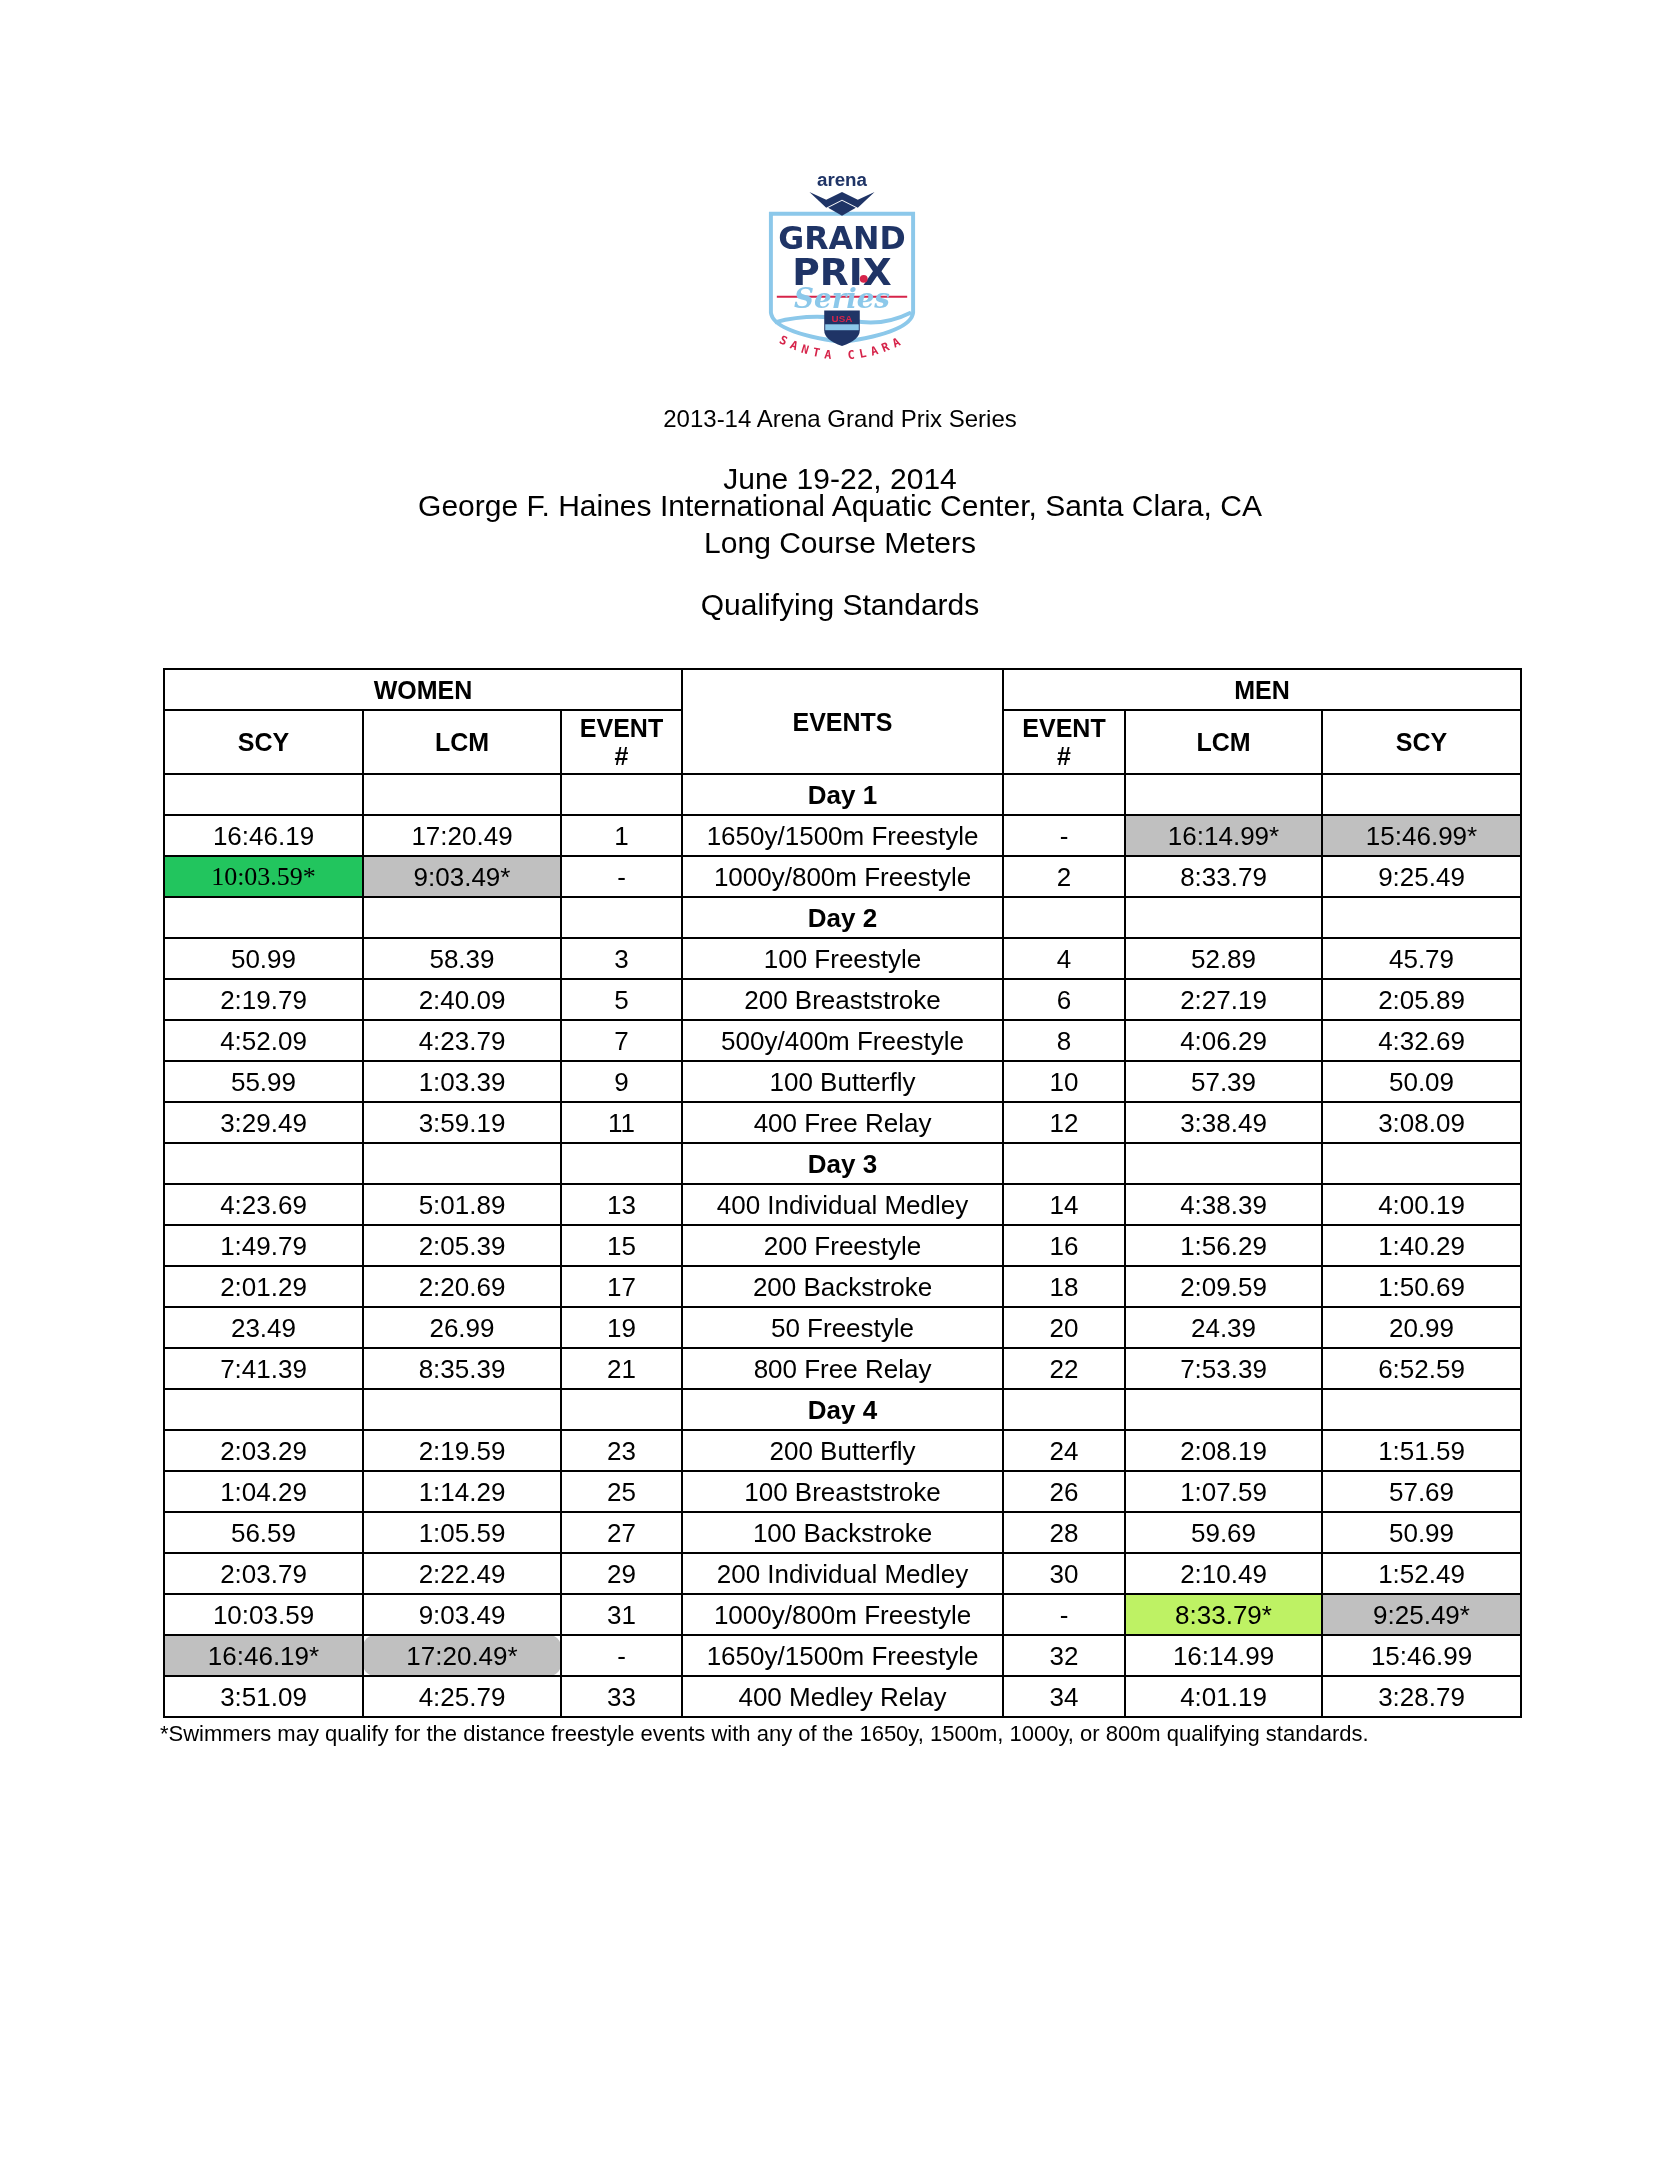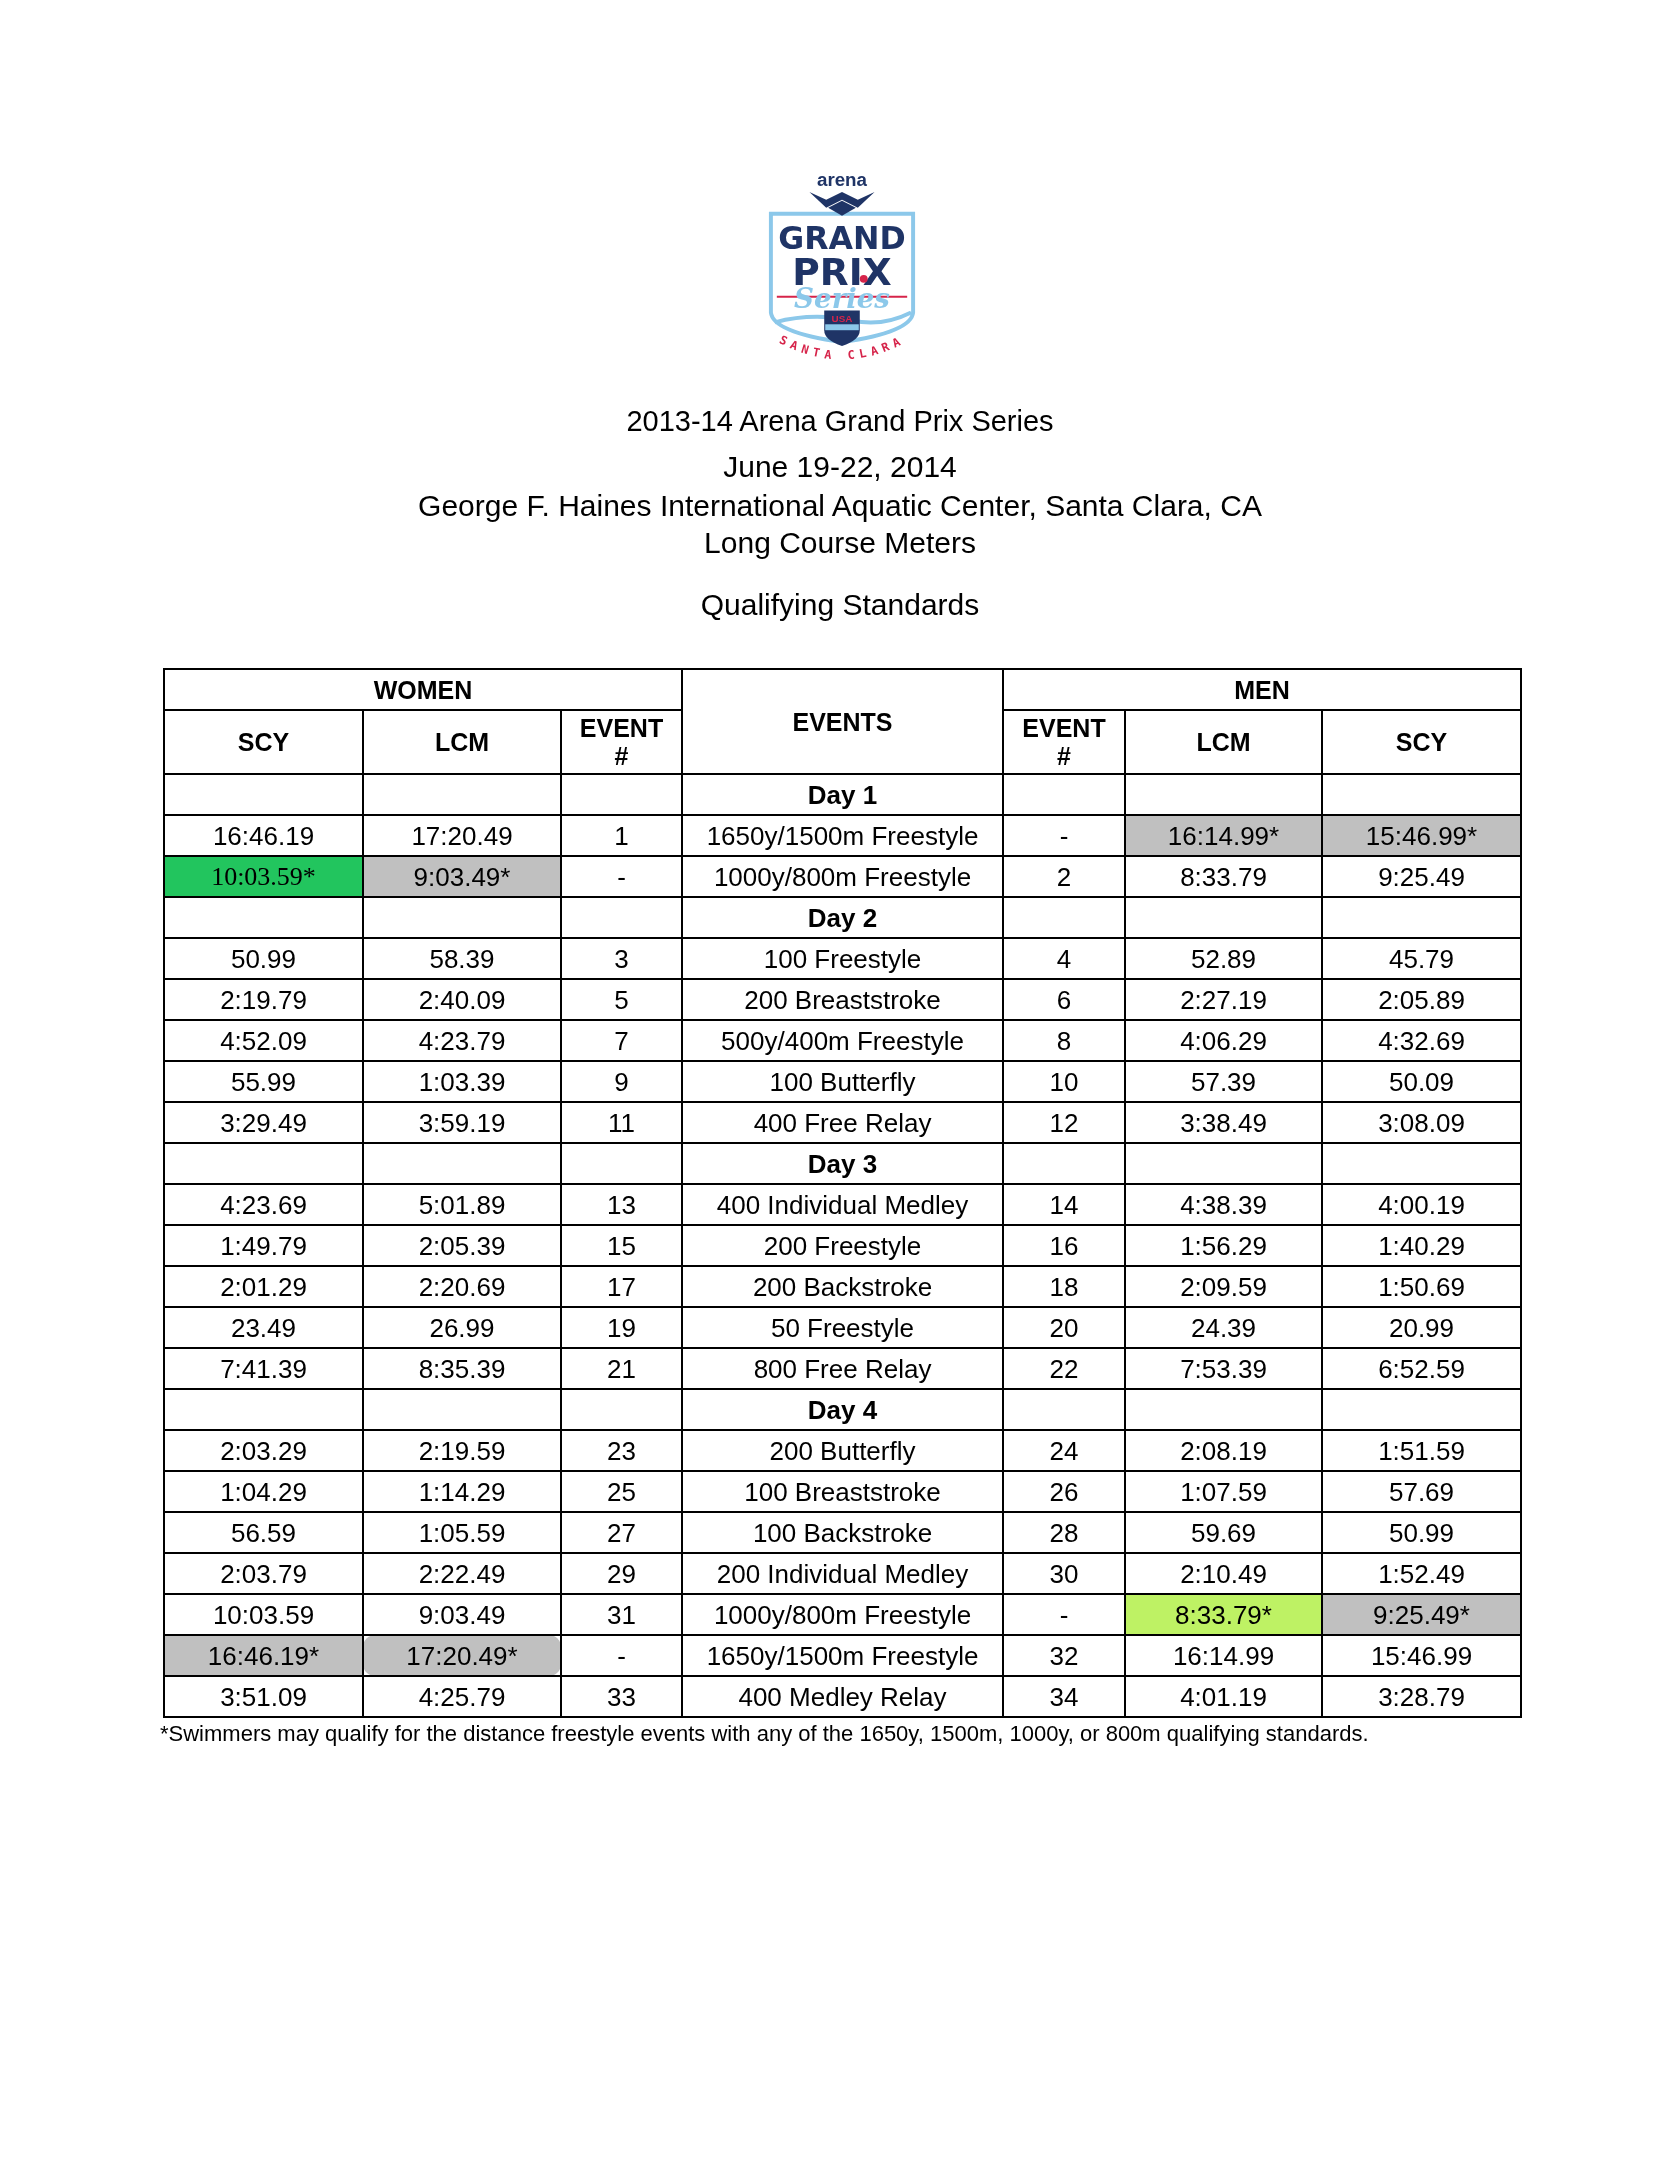--- a/index.html
+++ b/index.html
@@ -1,20 +1,20 @@
 <!DOCTYPE html>
 <html><head>
 <meta charset="utf-8">
 <style>
   html, body { margin:0; padding:0; background:#ffffff; }
   body { width:1680px; height:2174px; position:relative; font-family:"Liberation Sans", sans-serif; color:#000; overflow:hidden; }
   .logo { position:absolute; left:763px; top:164px; width:158px; height:208px; }
   .center-line { position:absolute; left:0; width:1680px; text-align:center; white-space:nowrap; }
-  .t-title { top:405px; font-size:29px; }
-  .t-date { top:450px; font-size:30px; }
+  .t-title { top:405px; font-size:24px; }
+  .t-date { top:462px; font-size:30px; }
   .t-venue { top:489px; font-size:30px; }
   .t-course { top:526px; font-size:30px; }
   .t-qual { top:588px; font-size:30px; }
   table.qs { position:absolute; left:163px; top:668px; border-collapse:collapse; table-layout:fixed; width:1356px; }
   table.qs td, table.qs th { border:2px solid #000; text-align:center; vertical-align:middle; padding:0; font-size:26px; height:39px; line-height:26px; overflow:hidden; white-space:nowrap; }
   table.qs th { font-weight:bold; font-size:25px; }
   table.qs tr.h1 th { height:39px; }
   table.qs tr.h2 th { height:62px; }
   table.qs th.events-h { line-height:30px; }
   table.qs td.day { font-weight:bold;margin-left:6px; }

